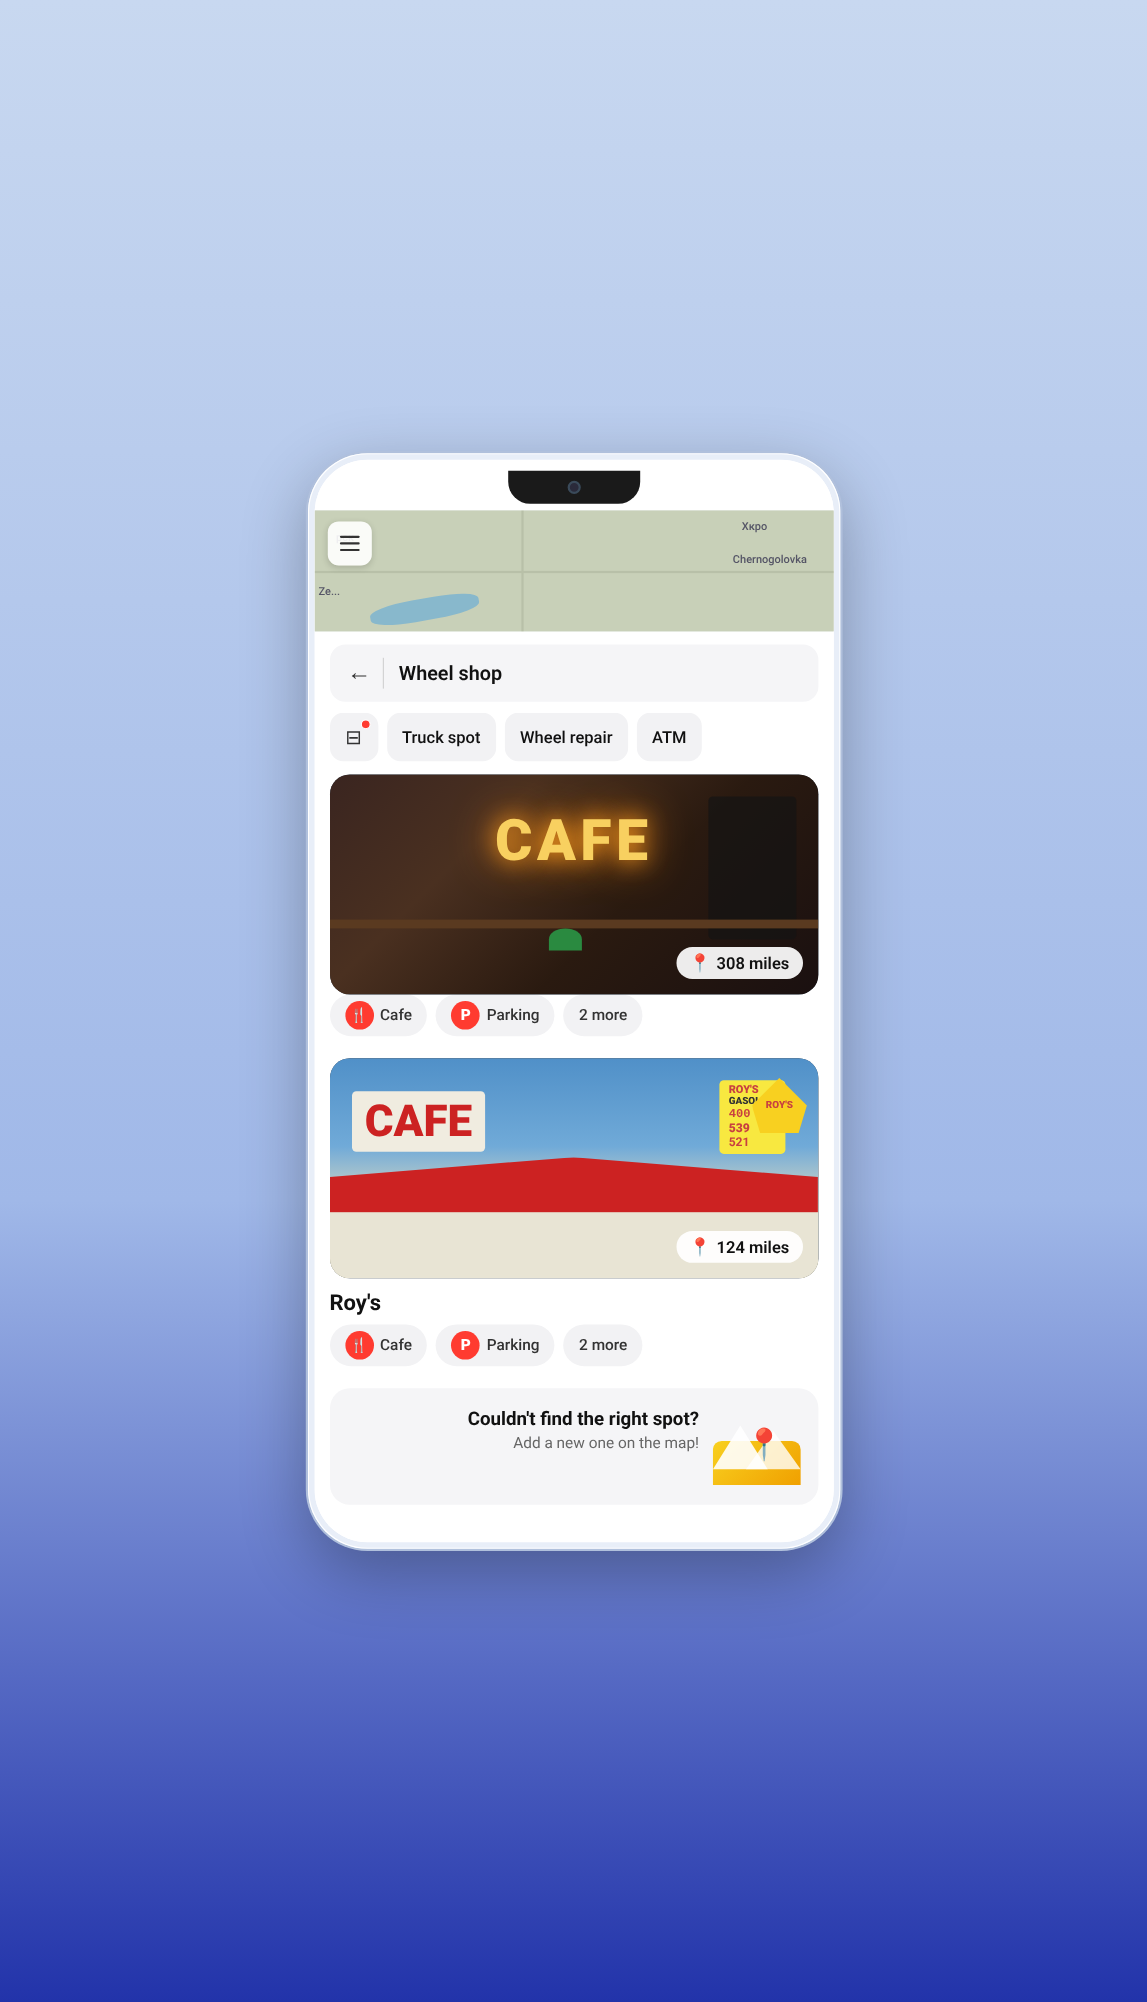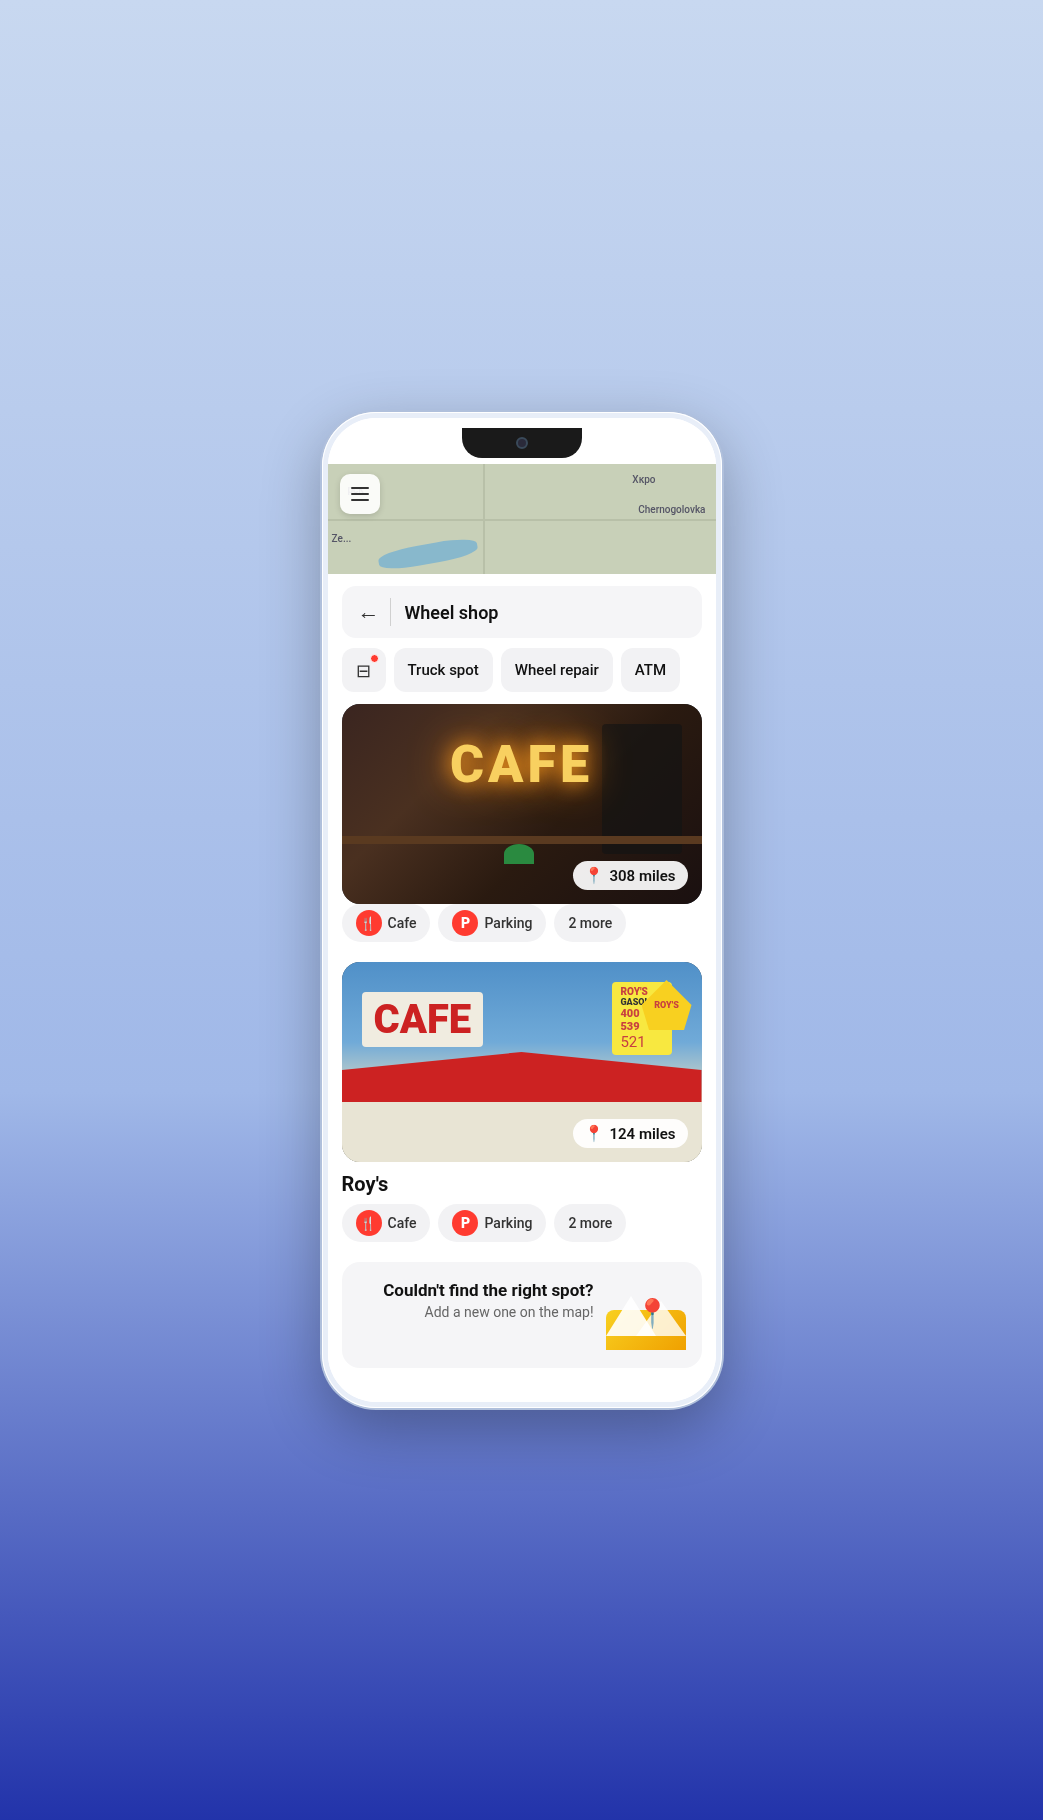--- a/index.html
+++ b/index.html
@@ -5,21 +5,21 @@
     * { box-sizing: border-box; margin: 0; padding: 0; }
     body {
       background: linear-gradient(180deg, #c8d8f0 0%, #a0b8e8 60%, #2233aa 100%);
       display: flex;
       justify-content: center;
       align-items: center;
       min-height: 100vh;
       font-family: -apple-system, BlinkMacSystemFont, 'Segoe UI', Roboto, sans-serif;
     }
     .phone-frame {
-      width: 400px;
+      width: 484px;
       min-height: 900px;
       background: #e8eef8;
       border-radius: 54px;
       box-shadow: 0 0 0 2px #b0c0dc, 0 20px 60px rgba(0,0,0,0.3), inset 0 0 0 1px #fff;
       position: relative;
       overflow: hidden;
       padding: 0;
     }
     
     .phone-frame::before {
@@ -454,21 +454,21 @@
       </div>
     </div>
 
     <div class="map-area">
       <div class="map-bg">
         <div class="map-road-h"></div>
         <div class="map-road-v"></div>
         <div class="map-water"></div>
         <span class="map-label" style="top:20px;left:20px">рск</span>
         <span class="map-label" style="top:10px;right:60px">Хкро</span>
-        <span class="map-label" style="top:40px;right:10px">Chernogolovka</span>
+        <span class="map-label" style="top:40px;right:24px">Chernogolovka</span>
         <span class="map-label" style="bottom:30px;left:4px">Zе...</span>
       </div>
       <div class="hamburger-btn">
         <div class="hamburger-line"></div>
         <div class="hamburger-line"></div>
         <div class="hamburger-line"></div>
       </div>
 
     </div>
 
@@ -526,23 +526,23 @@
         </div>
       </div>
 
       <div class="result-card">
         <div class="card-image">
           <div class="cafe2-bg">
             <div class="cafe2-sign">CAFE</div>
             <div class="cafe2-roys">
               <div style="font-size:10px;font-weight:900;color:#c84040;">ROY'S</div>
               <div style="font-size:9px;color:#333;">GASOLINE</div>
-              <div style="font-size:11px;font-weight:900;color:#c84040;">400</div>
+              <div style="font-size:11px;font-weight:900;color:#c84040;font-family:Liberation Mono, monospace;">400</div>
               <div style="font-size:11px;font-weight:900;color:#c84040;">539</div>
-              <div style="font-size:15px;font-weight:400;color:#c84040;">521</div>
+              <div style="font-size:11px;font-weight:700;color:#c84040;">521</div>
             </div>
             <div style="position:absolute;top:18px;right:10px;width:50px;height:50px;background:#f8d020;clip-path:polygon(50% 0%,100% 50%,85% 100%,15% 100%,0% 50%);display:flex;align-items:center;justify-content:center;">
               <span style="font-size:9px;font-weight:900;color:#c84040;">ROY'S</span>
             </div>
             <div class="cafe2-roof"></div>
             <div class="cafe2-building"></div>
           </div>
           <div class="distance-badge">
             <span class="pin-icon">📍</span>
             <span>124 miles</span>

